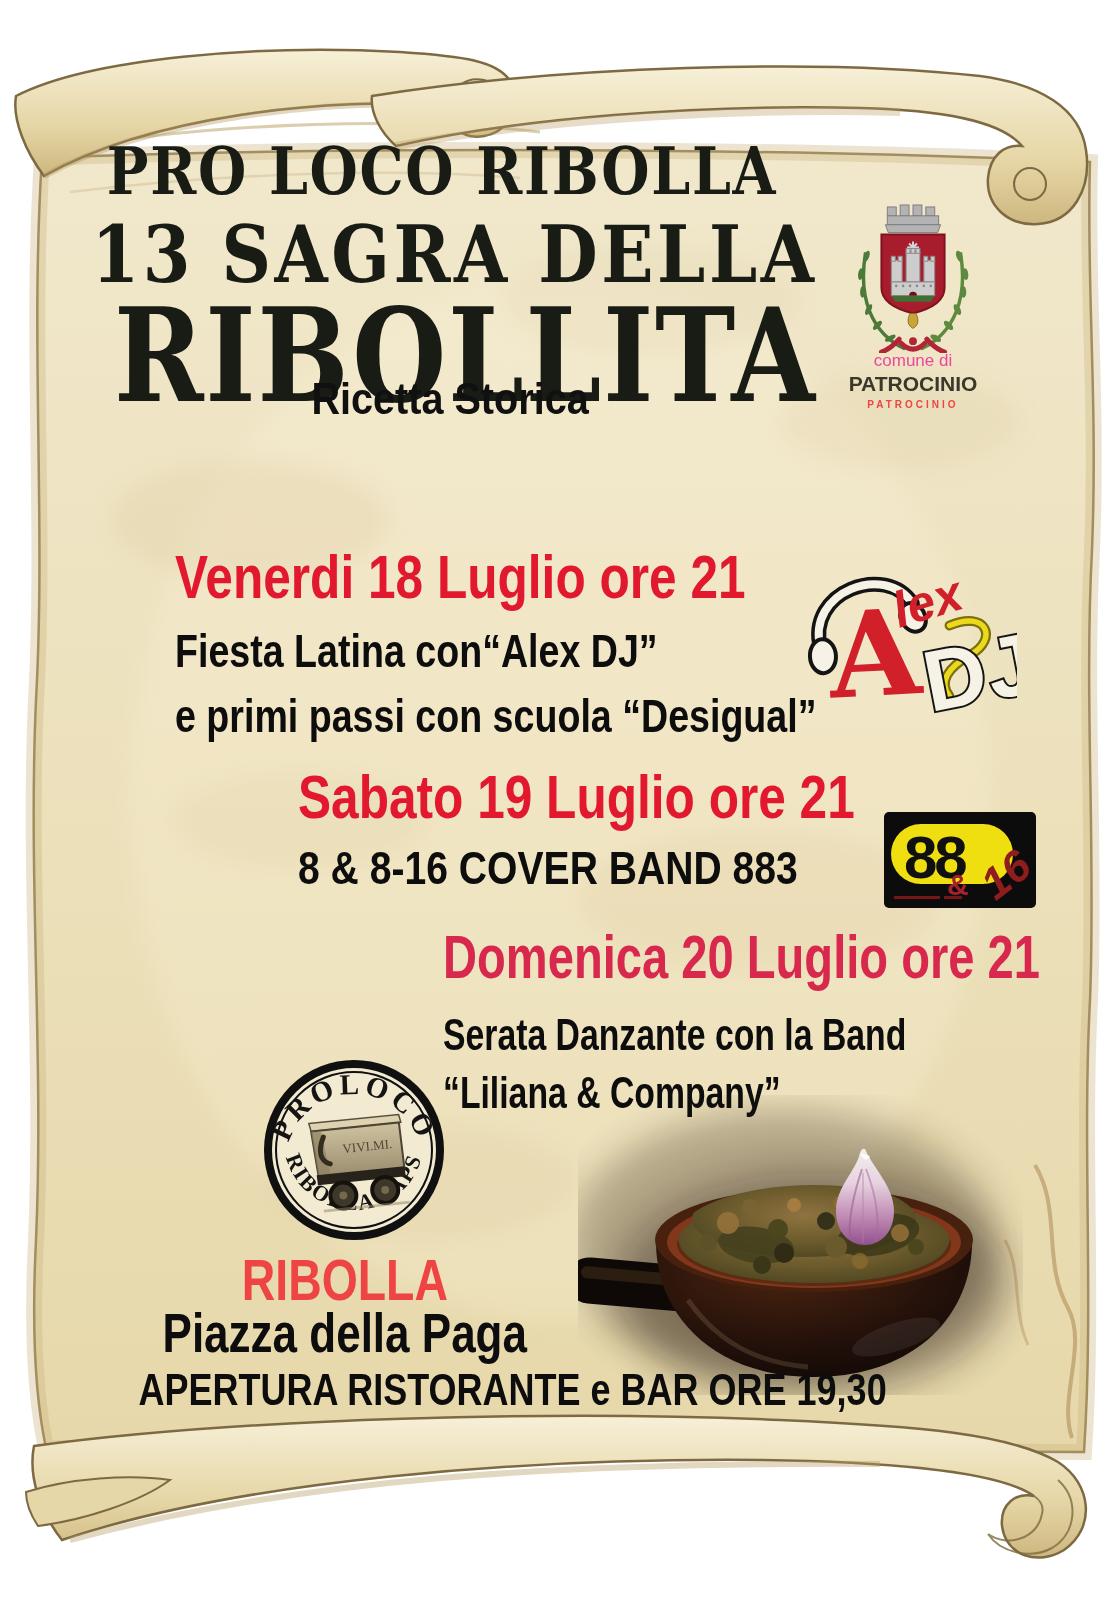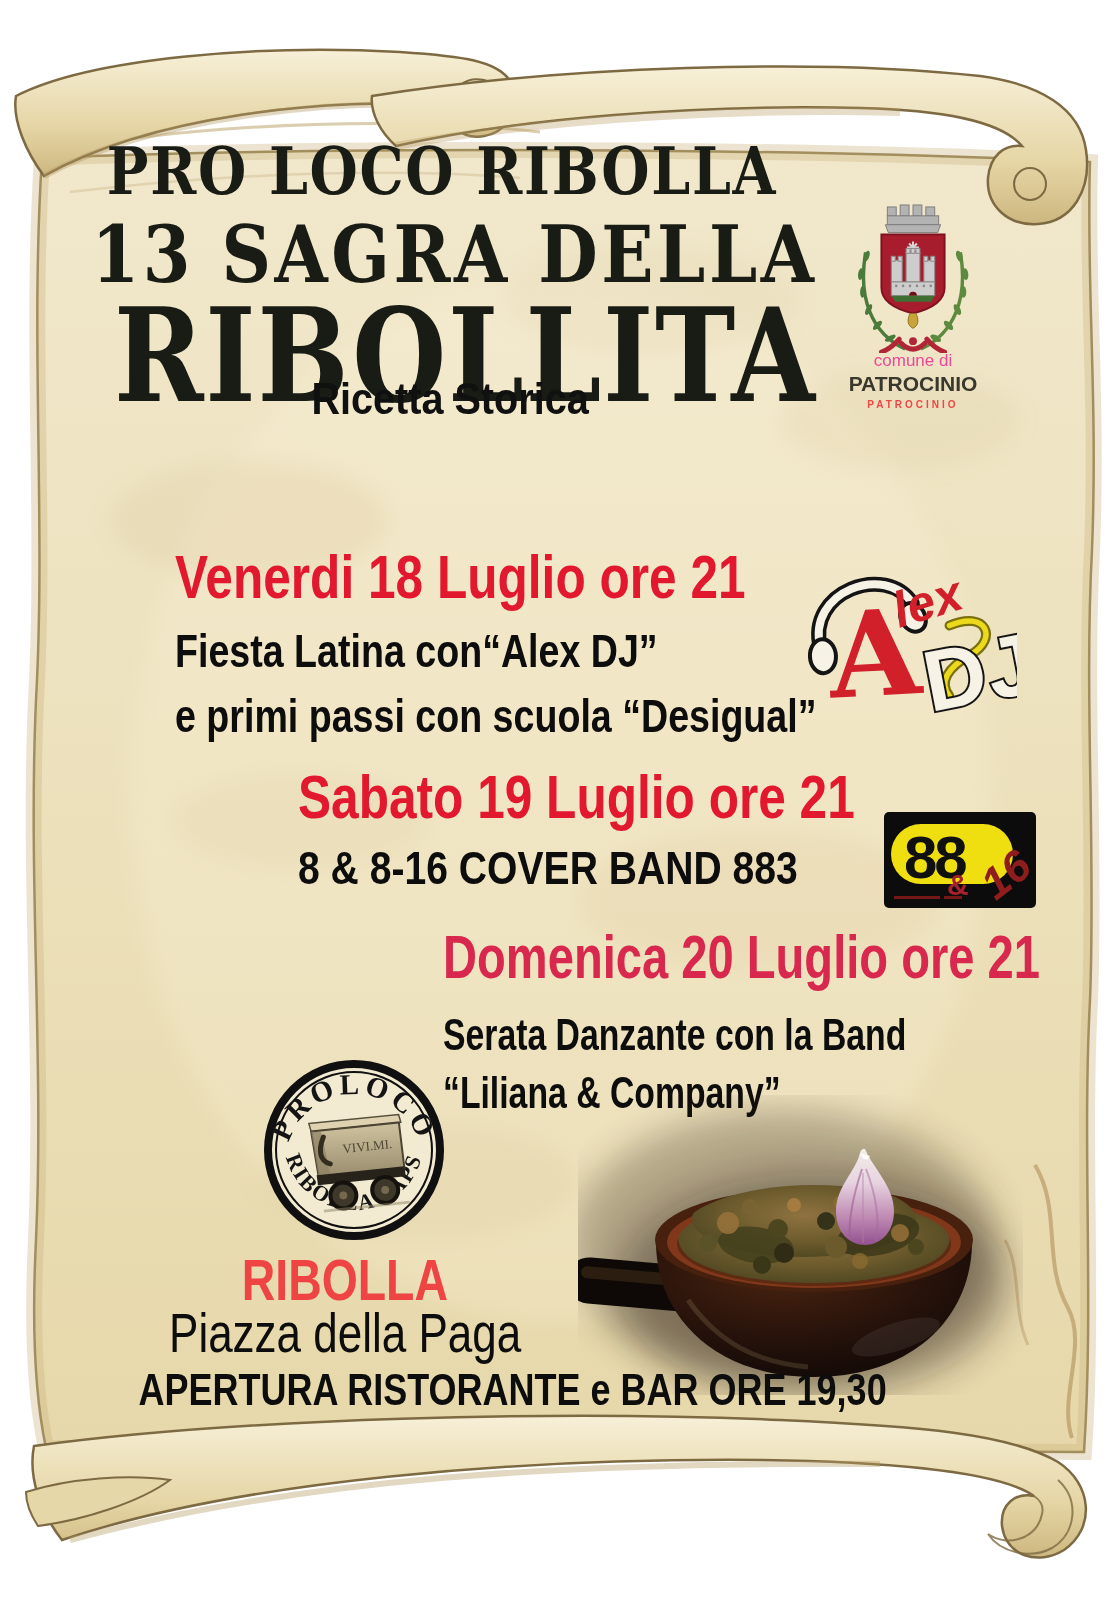--- a/index.html
+++ b/index.html
@@ -55,21 +55,21 @@
   .alex-logo{position:absolute;left:792px;top:556px;width:225px;height:160px;}
   .cover-logo{position:absolute;left:884px;top:812px;width:152px;height:96px;}
   .proloco-logo{position:absolute;left:260px;top:1056px;width:188px;height:188px;}
   .food{position:absolute;left:578px;top:1095px;width:445px;height:300px;}
 
   
   .footer-town{position:absolute;left:45px;top:1246px;width:600px;text-align:center;
       font-weight:bold;font-size:58px;color:#ef4444;}
   .footer-town span,.footer-square span,.footer-open span{display:inline-block;transform:scaleX(0.8);white-space:nowrap;}
   .footer-square{position:absolute;left:45px;top:1301px;width:600px;text-align:center;
-      font-weight:normal;font-size:55px;color:#0d0d0d;}
+      font-weight:bold;font-size:55px;color:#0d0d0d;}
   .footer-open{position:absolute;left:45px;top:1364px;width:745px;text-align:left;
       font-weight:bold;font-size:45px;color:#0d0d0d;}
 </style>
 </head>
 <body>
 
 <div class="page">
 
   <svg class="parchment" viewBox="0 0 1120 1600">
     <defs>

